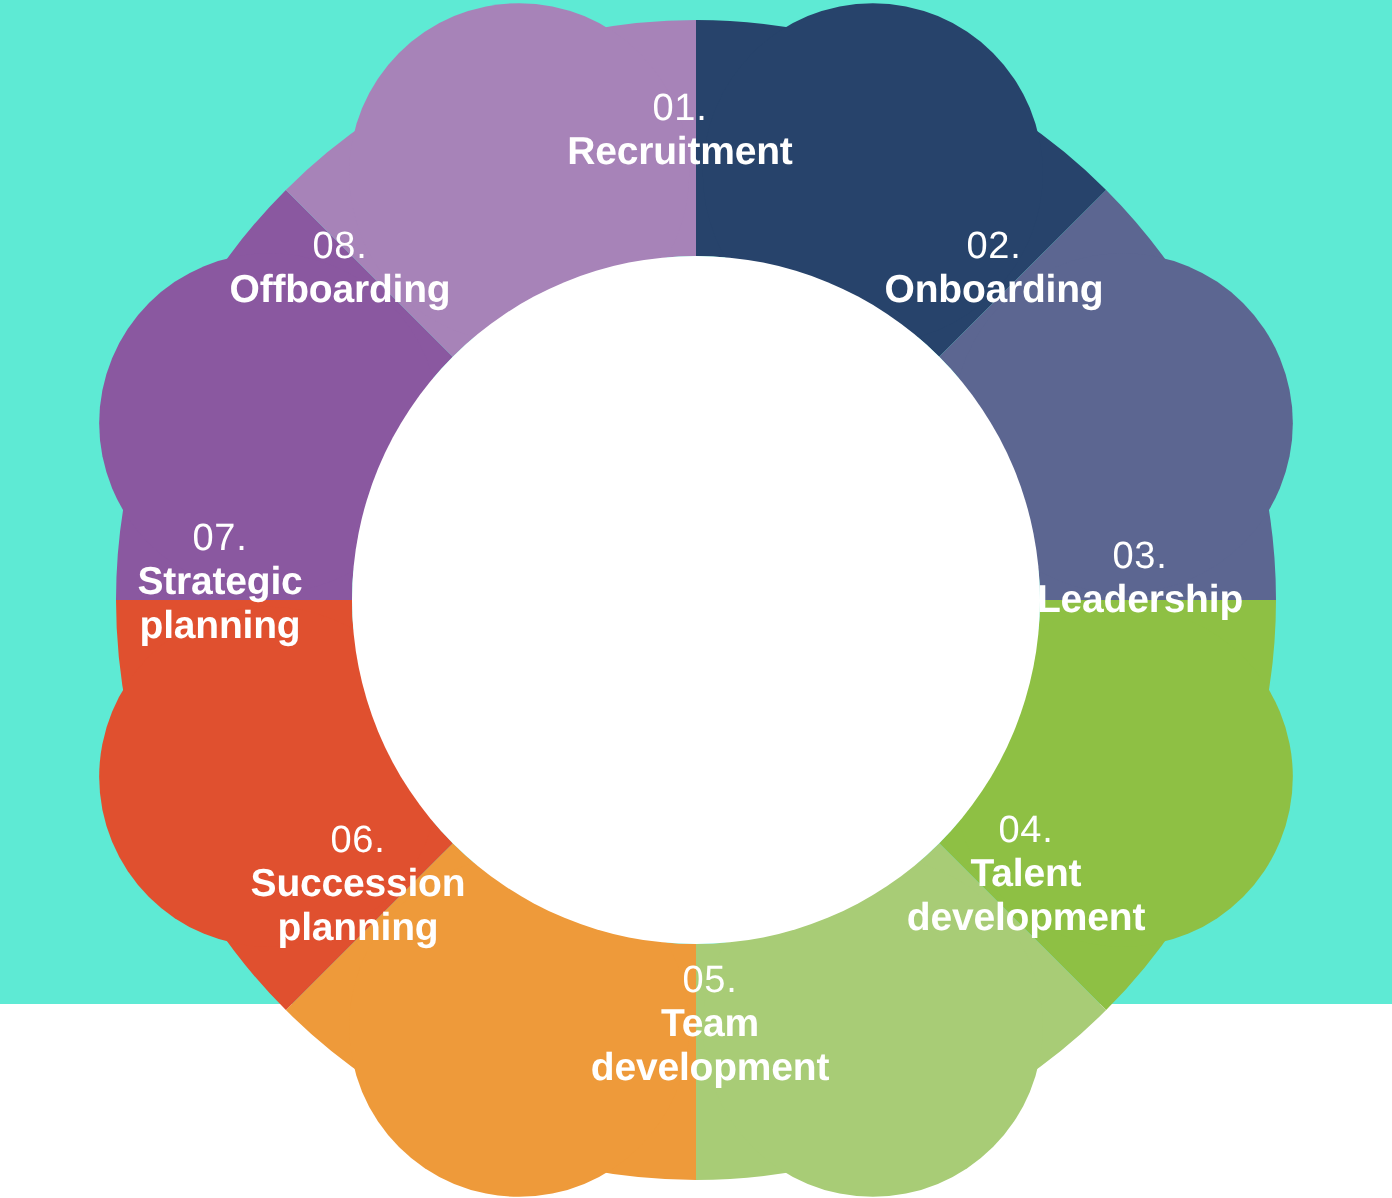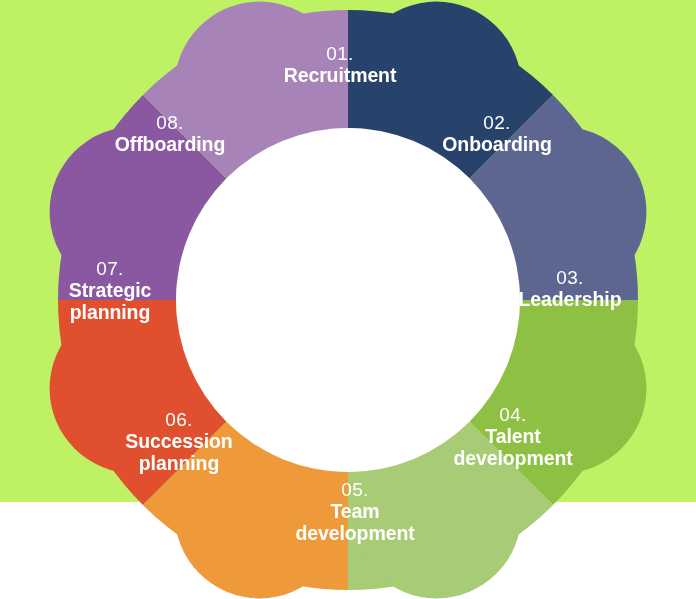--- a/index.html
+++ b/index.html
@@ -10,21 +10,21 @@
   body {
     width: 696px;
     height: 599px;
     overflow: hidden;
     font-family: "Liberation Sans", sans-serif;
   }
   #diagram-wrap {
     position: relative;
     width: 696px;
     height: 502px;
-    background: #bef264;
+    background: #5eead4;
   }
   svg#cycle-svg {
     display: block;
     width: 696px;
     height: 599px;
   }
   .seg-label {
     font-family: "Liberation Sans", sans-serif;
     fill: #ffffff;
     text-anchor: middle;

